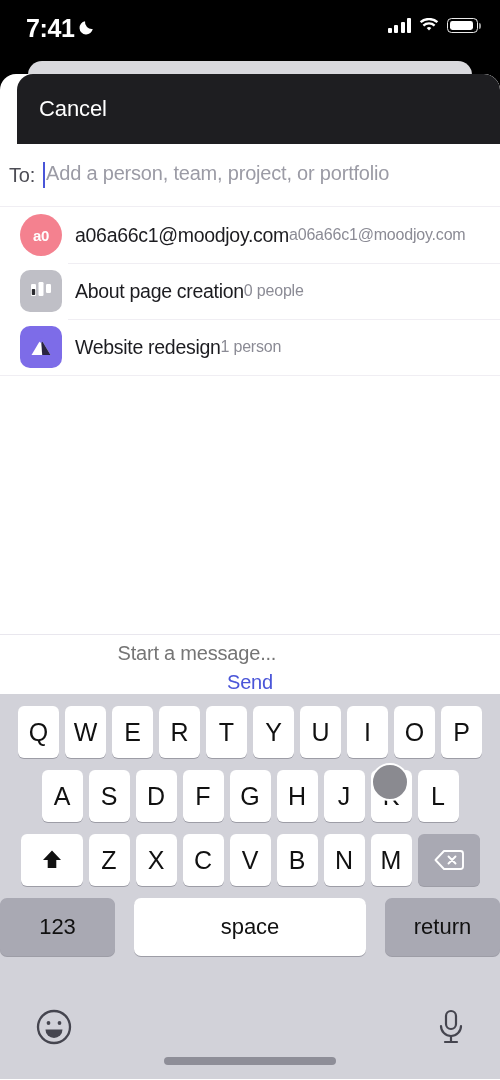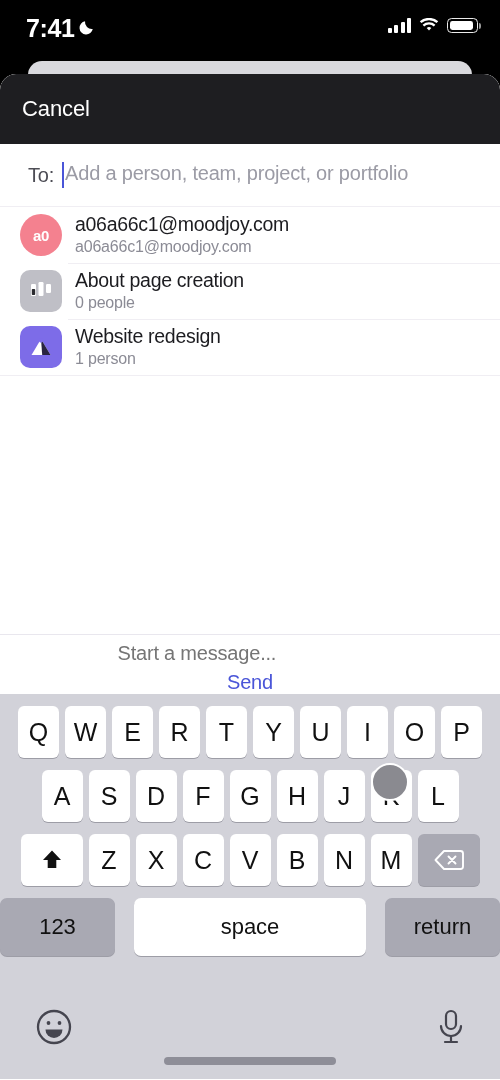--- a/index.html
+++ b/index.html
@@ -72,41 +72,41 @@
     border-radius:16px 16px 0 0;
     overflow:hidden;
   }
 
   
   #navbar {
     position:relative;
     height:70px;
     background:#1e1e21;
     border-radius:16px 16px 0 0;
-    display:flex; align-items:center;
+    display:flex; align-items:center;margin-left:17px;
   }
   #cancel-btn {
     position:absolute; left:22px;
     color:#fff; font-size:22px; line-height:26px;
     letter-spacing:-0.1px;
     background:none; border:0; cursor:pointer;
     font-family:inherit;
   }
   #nav-title {
     position:absolute; left:0; right:0;
     text-align:center;
     color:#fff; font-size:22px; font-weight:700;
     letter-spacing:-0.2px;
   }
 
   
   #to-row {
     height:63px;
     display:flex; align-items:center;
-    padding-left:28px;
+    padding-left:9px;
     background:#fff;
     border-bottom:1px solid #f0eef3;
   }
   #to-label {
     font-size:20px; color:#4d4d55;
     letter-spacing:-0.2px;
     margin-right:8px;
   }
   #to-input-wrap {
     position:relative; flex:1; display:flex; align-items:flex-start;
@@ -147,21 +147,21 @@
   }
   .av-circle {
     width:42px; height:42px; border-radius:50%;
     display:flex; align-items:center; justify-content:center;
     color:#fff; font-size:15px; letter-spacing:-0.3px;
   }
   .av-square {
     width:42px; height:42px; border-radius:10px;
     display:flex; align-items:center; justify-content:center;
   }
-  .sugg-text { display:flex; flex-direction:column; justify-content:center; }
+  .sugg-text { display:flex; flex-direction:row; justify-content:center; }
   .sugg-title {
     font-size:19.5px; color:#1c1c20;
     letter-spacing:-0.3px; line-height:23px;
   }
   .sugg-sub {
     font-size:16px; color:#8b8b95;
     letter-spacing:-0.2px; line-height:20px;
     margin-top:1px;
   }
 

